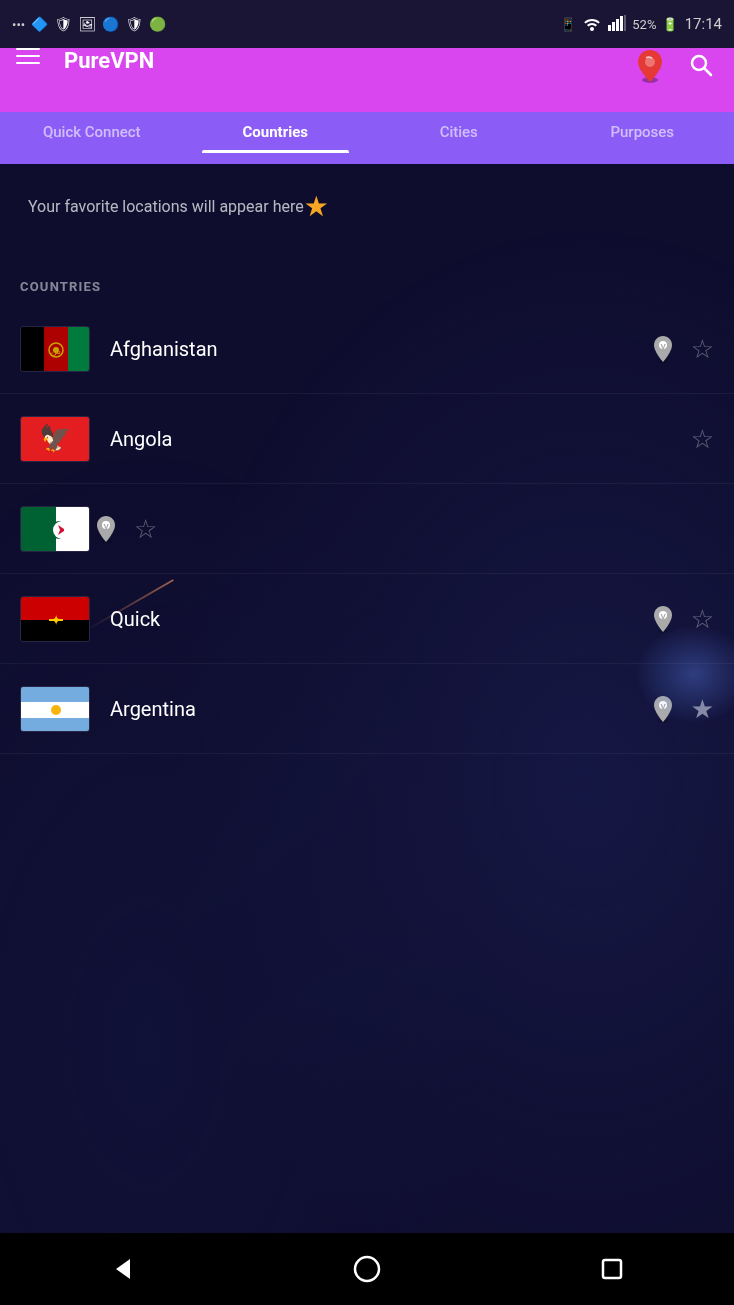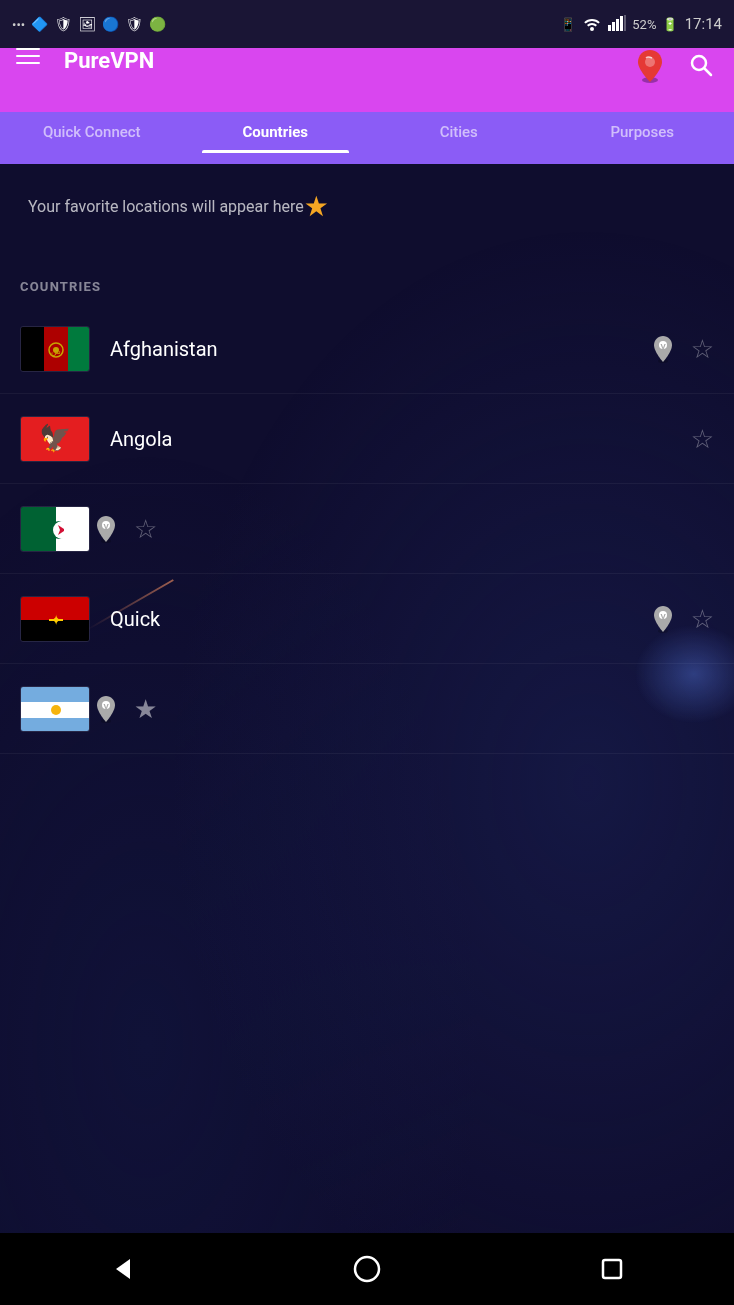--- a/index.html
+++ b/index.html
@@ -454,20 +454,21 @@
     <div class="country-item">
       <div class="country-flag">
         <svg width="70" height="46" viewBox="0 0 70 46">
           <rect width="70" height="15" fill="#74ACDF"></rect>
           <rect y="15" width="70" height="16" fill="#fff"></rect>
           <rect y="31" width="70" height="15" fill="#74ACDF"></rect>
           <circle cx="35" cy="23" r="5" fill="#F6B40E"></circle>
           <circle cx="35" cy="23" r="3" fill="#F6B40E"></circle>
         </svg>
       </div>
+      <span class="country-name">Argentina</span>
       <div class="country-actions">
         <div class="vpn-pin">
           <svg width="32" height="32" viewBox="0 0 32 32">
             <ellipse cx="16" cy="28" rx="5" ry="2" fill="rgba(0,0,0,0.2)"></ellipse>
             <path d="M16 3 C11 3 7 7 7 12 C7 19 16 29 16 29 C16 29 25 19 25 12 C25 7 21 3 16 3Z" fill="#aaa"></path>
             <circle cx="16" cy="12" r="4" fill="white"></circle>
             <text x="16" y="16" text-anchor="middle" font-size="8" font-weight="bold" fill="#aaa">V</text>
           </svg>
         </div>
         <span class="star-btn" style="color: rgba(255,255,255,0.5);">★</span>

